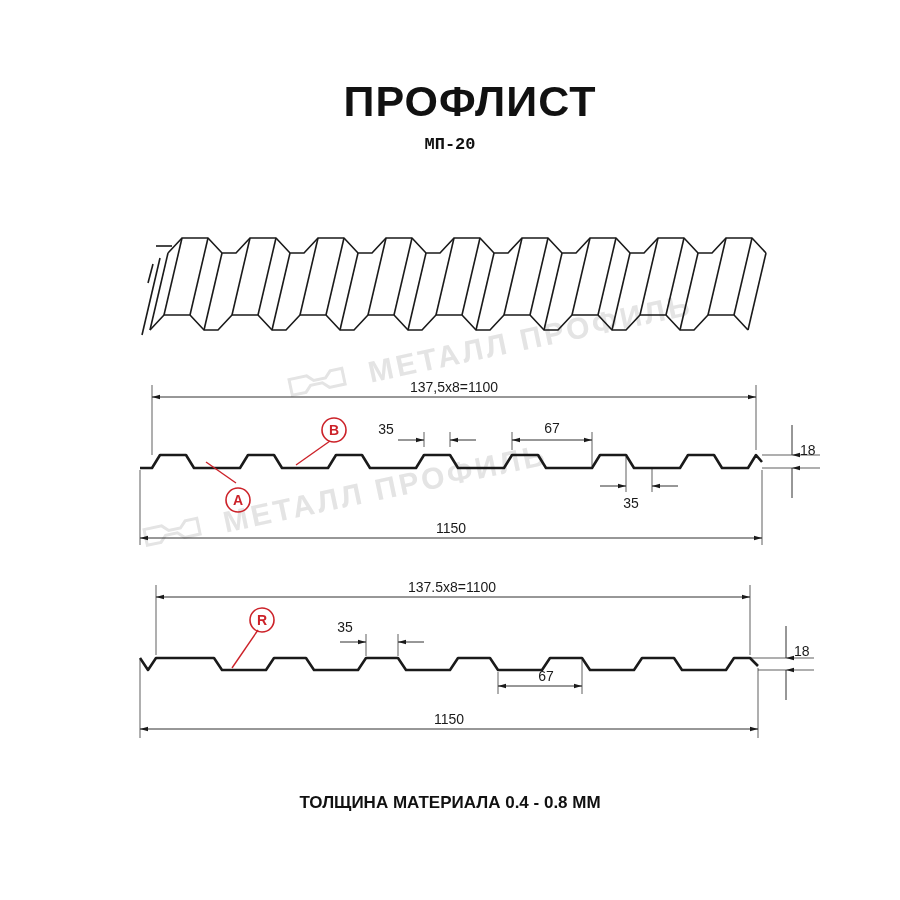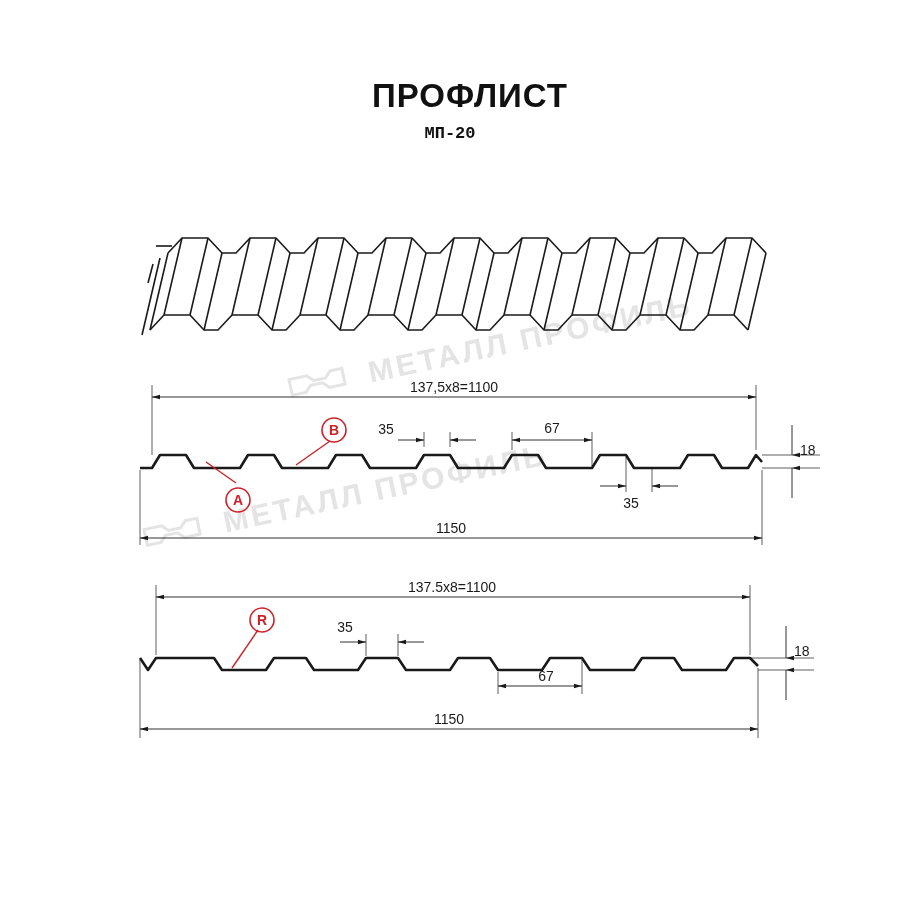--- a/index.html
+++ b/index.html
@@ -21,21 +21,21 @@
     height: 900px;
   }
   .title-block {
     position: absolute;
     top: 78px;
     left: 0;
     width: 900px;
     text-align: center;
   }
   .title {
-    font-size: 33px;
+    font-size: 43px;
     font-weight: bold;
     letter-spacing: 1px;
     color: #111;
     line-height: 1.1;
     padding-left: 40px;
   }
   .subtitle {
     margin-top: 10px;
     font-size: 17px;
     font-weight: bold;
@@ -284,14 +284,15 @@
       </g>
 
       <g>
         <line x1="258" y1="630" x2="232" y2="668" stroke="#cc2229" stroke-width="1.4"></line>
         <circle cx="262" cy="620" r="12" fill="none" stroke="#cc2229" stroke-width="1.6"></circle>
         <text x="262" y="625" text-anchor="middle" font-size="14" font-weight="bold" font-family="Liberation Sans, sans-serif" fill="#cc2229">R</text>
       </g>
     </g>
   </svg>
 
+  <div class="footer-note">ТОЛЩИНА МАТЕРИАЛА 0.4 - 0.8 ММ</div>
 
 </div>
 
 </body></html>

